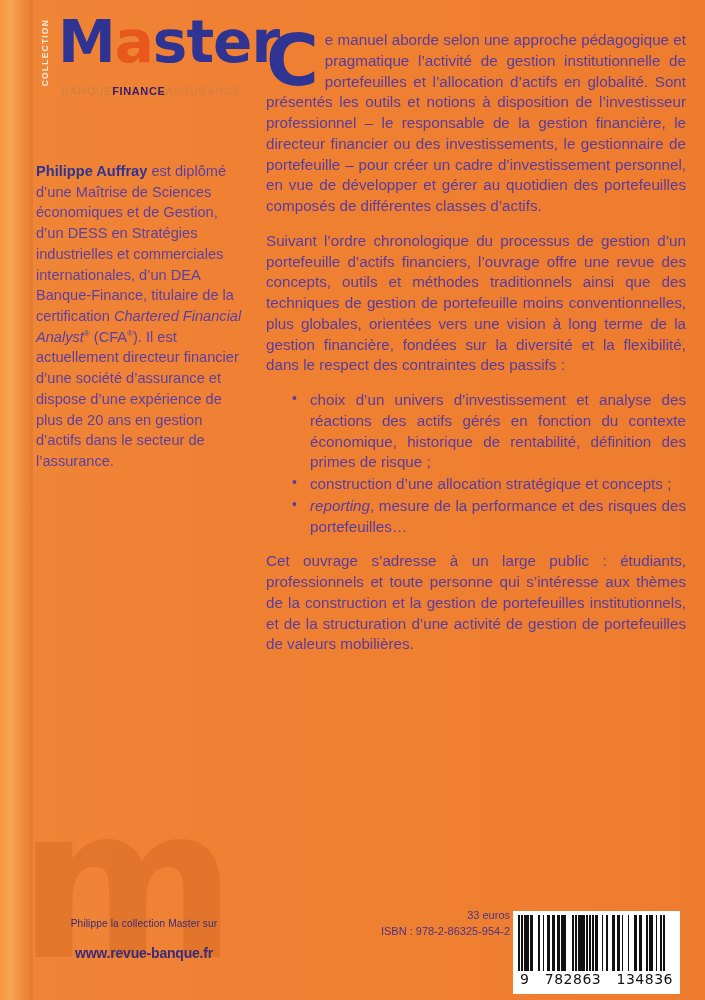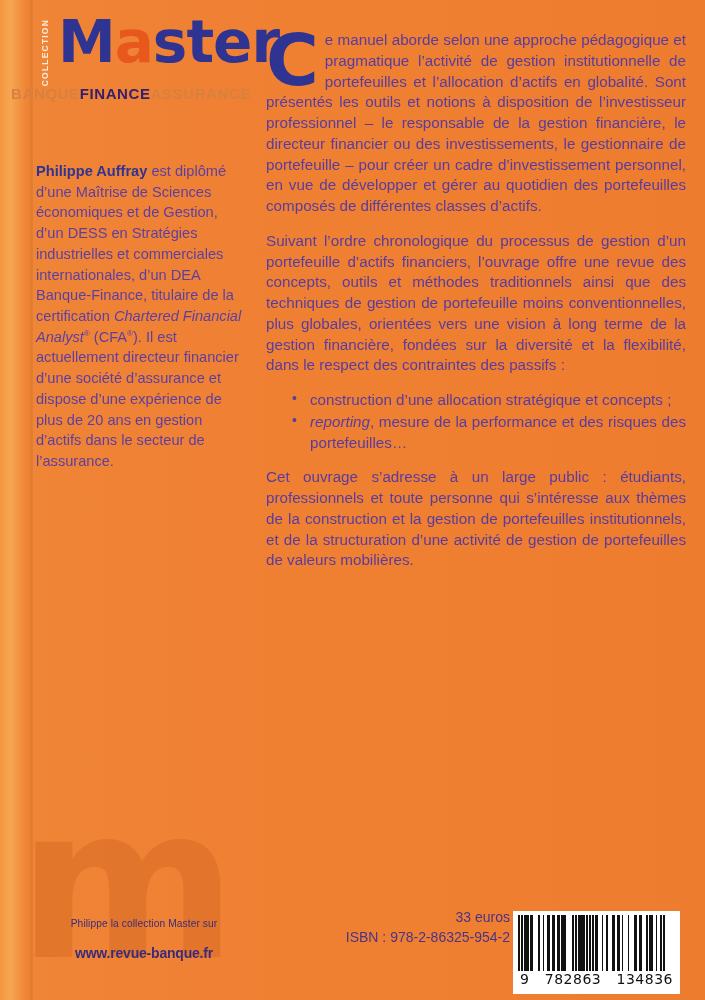--- a/index.html
+++ b/index.html
@@ -88,22 +88,22 @@
   }
   #logo-master .a-orange {
     color: #e8581d;
   }
   #logo-sub {
     position: absolute;
     left: 25px;
     top: 72px;
     width: 190px;
     display: flex;
-    justify-content: flex-end;
-    font-size: 15px;
+    justify-content: flex-start;
+    font-size: 11px;
     font-weight: 700;
     letter-spacing: 0.6px;
   }
   #logo-sub .w-banque,
   #logo-sub .w-assurance {
     color: #d8813f;
   }
   #logo-sub .w-finance {
     color: #37206b;
   }
@@ -190,21 +190,21 @@
   ul.bullets li .ital { font-style: italic; }
 
   
   #isbn-block {
     position: absolute;
     left: 300px;
     top: 908px;
     width: 210px;
     text-align: right;
     color: #4a3487;
-    font-size: 14px;
+    font-size: 11px;
     line-height: 1.42;
   }
 
   
   #barcode {
     position: absolute;
     left: 513px;
     top: 911px;
     width: 167px;
     height: 83px;
@@ -266,20 +266,21 @@
     <div class="line1">Philippe la collection Master sur</div>
     <div class="line2">www.revue-banque.fr</div>
   </div>
 
   <div id="body-col">
     <p><span id="dropcap">C</span><span>e manuel aborde selon une approche pédagogique et pragmatique l’activité de gestion institutionnelle de portefeuilles et l’allocation d’actifs en globalité. Sont présentés les outils et notions à disposition de l’investisseur professionnel – le responsable de la gestion financière, le directeur financier ou des investissements, le gestionnaire de portefeuille – pour créer un cadre d’investissement personnel, en vue de développer et gérer au quotidien des portefeuilles composés de différentes classes d’actifs.</span></p>
 
     <p>Suivant l’ordre chronologique du processus de gestion d’un portefeuille d’actifs financiers, l’ouvrage offre une revue des concepts, outils et méthodes traditionnels ainsi que des techniques de gestion de portefeuille moins conventionnelles, plus globales, orientées vers une vision à long terme de la gestion financière, fondées sur la diversité et la flexibilité, dans le respect des contraintes des passifs :</p>
 
     <ul class="bullets">
+      <li><span class="ital"></span><span>choix d’un univers d’investissement et analyse des réactions des actifs gérés en fonction du contexte économique, historique de rentabilité, définition des primes de risque ;</span></li>
       <li><span class="ital"></span><span>construction d’une allocation stratégique et concepts ;</span></li>
       <li><span class="ital">reporting</span><span>, mesure de la performance et des risques des portefeuilles…</span></li>
     </ul>
 
     <p>Cet ouvrage s’adresse à un large public : étudiants, professionnels et toute personne qui s’intéresse aux thèmes de la construction et la gestion de portefeuilles institutionnels, et de la structuration d’une activité de gestion de portefeuilles de valeurs mobilières.</p>
   </div>
 
   <div id="isbn-block">
     <div>33 euros</div>
     <div>ISBN : 978-2-86325-954-2</div>

